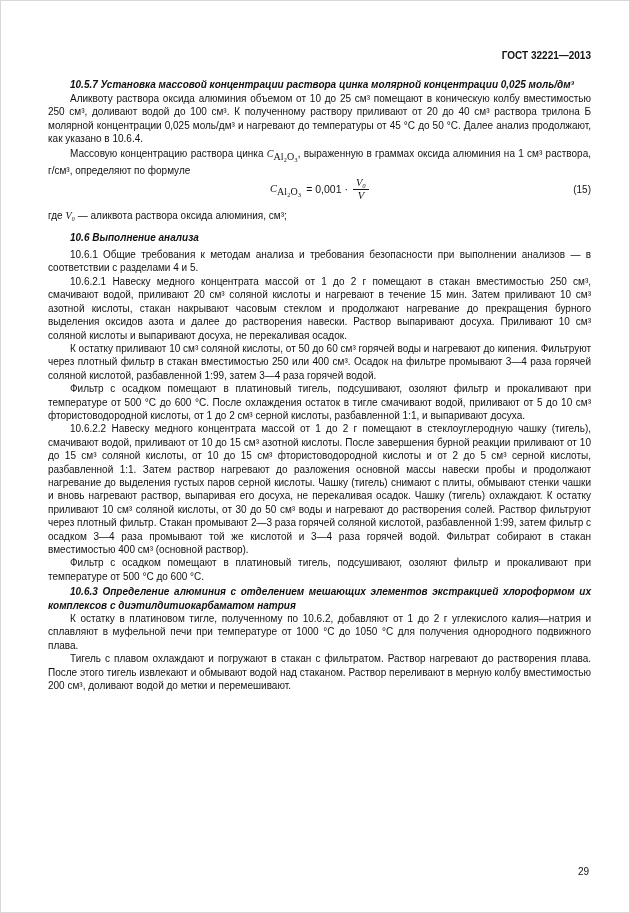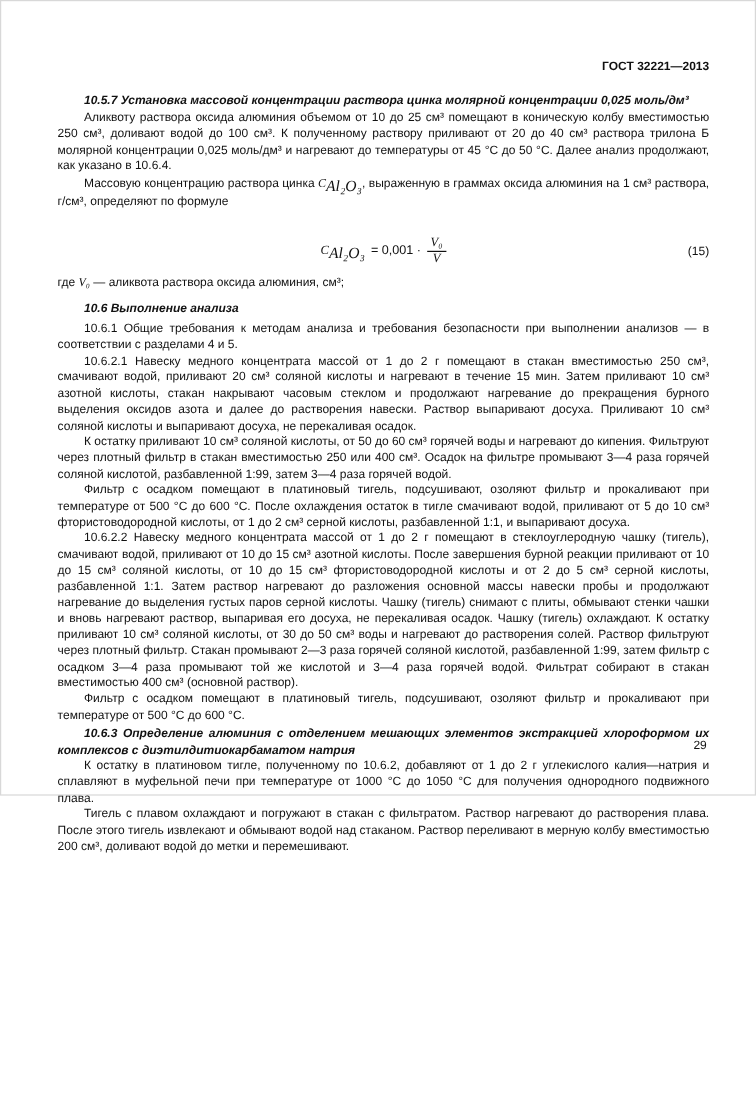--- a/index.html
+++ b/index.html
@@ -6,21 +6,21 @@
     margin: 0;
     padding: 0;
     background: #ffffff;
     width: 630px;
     height: 913px;
     overflow: hidden;
   }
   .page {
     position: relative;
     width: 630px;
-    height: 663px;
+    height: 913px;
     box-sizing: border-box;
     background: #ffffff;
     border: 1px solid #d8d8d8;
     padding: 48px 38px 0 47px;
     font-family: "Liberation Sans", sans-serif;
     font-size: 10px;
     line-height: 13.4px;
     color: #111111;
   }
   .doc-header {
@@ -37,27 +37,26 @@
   .bold { font-weight: bold; font-style: italic; }
   .mt2 { margin-top: 2px; }
   .mt4 { margin-top: 4px; }
   .mt8 { margin-top: 8px; }
   .fvar {
     font-family: "Liberation Serif", serif;
     font-style: italic;
   }
   .fsub {
     font-family: "Liberation Serif", serif;
-    font-style: italic;
-    font-size: 13px;
+    font-size: 10px;
   }
   .formula-row {
     position: relative;
     text-align: center;
-    margin: 22px 0 7px 0;
+    margin: 0 0 7px 0;
   }
   .formula-body {
     display: inline-flex;
     align-items: center;
     gap: 5px;
     font-size: 10.5px;
   }
   .formula-lhs { white-space: nowrap; }
   .frac {
     display: inline-flex;

